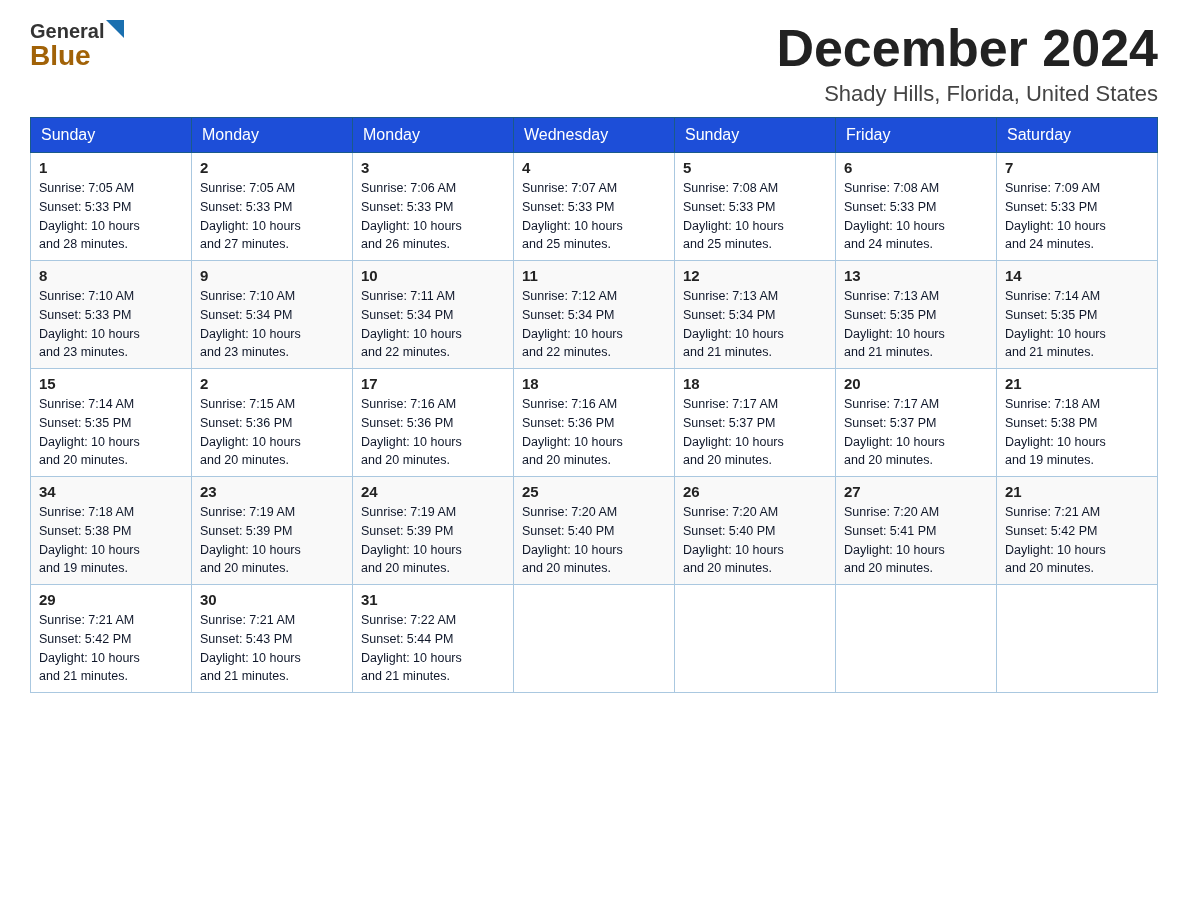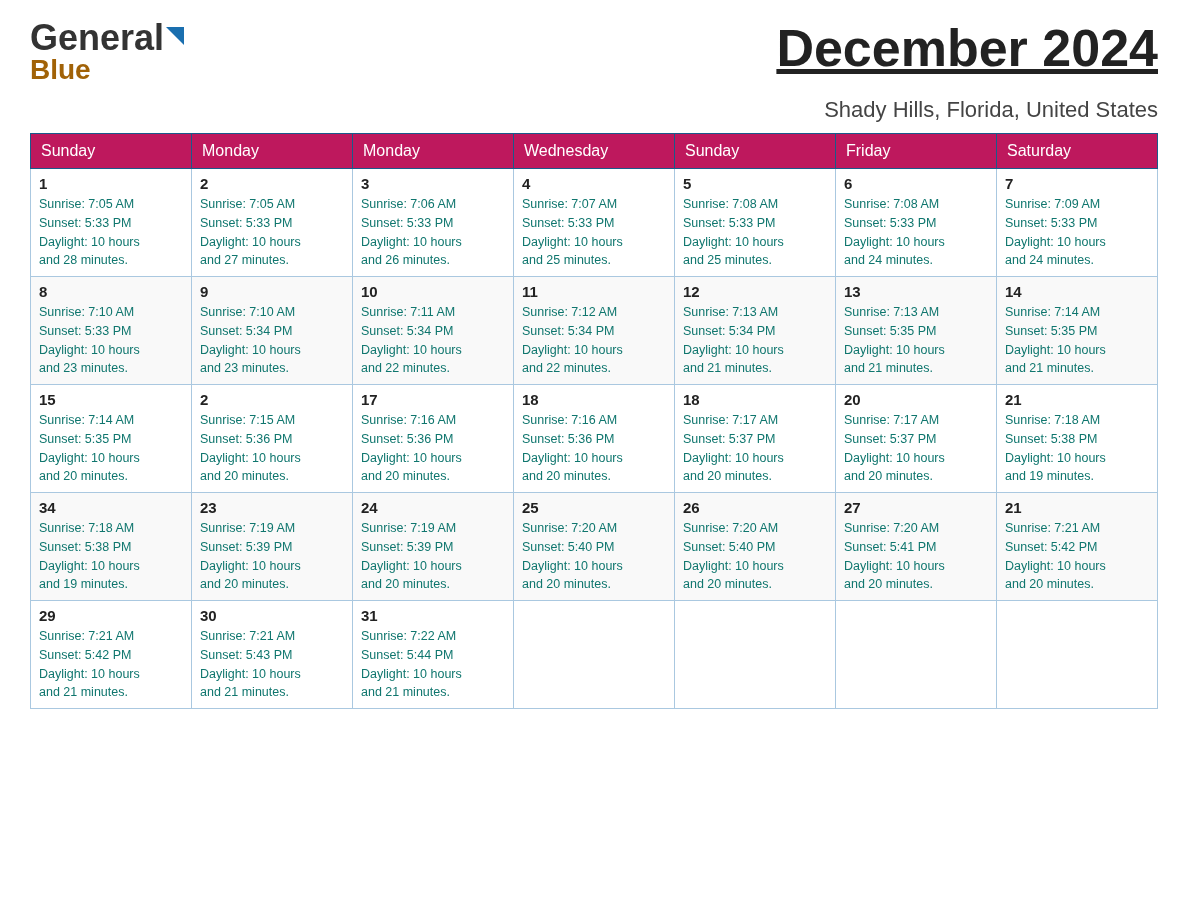--- a/index.html
+++ b/index.html
@@ -15,21 +15,21 @@
       justify-content: space-between;
       align-items: flex-start;
       margin-bottom: 10px;
     }
     .logo {
       display: flex;
       flex-direction: column;
       align-items: flex-start;
     }
     .logo-text-general {
-      font-size: 36px;
+      font-size: 20px;
       font-weight: bold;
       color: #333;
       line-height: 1;
     }
     .logo-text-blue {
       font-size: 28px;
       font-weight: bold;
       color: #a16207;
       line-height: 1;
     }
@@ -38,34 +38,33 @@
       align-items: center;
     }
     .title-block {
       text-align: right;
     }
     .month-title {
       font-size: 52px;
       font-weight: bold;
       color: #222;
       line-height: 1.1;
-      text-decoration: underline;
     }
     .location-title {
       font-size: 22px;
       color: #444;
-      margin-top: 20px;
+      margin-top: 4px;
     }
     .calendar-table {
       width: 100%;
       border-collapse: collapse;
       margin-top: 8px;
     }
     .calendar-table th {
-      background-color: #be185d;
+      background-color: #1d4ed8;
       color: #fff;
       font-size: 16px;
       font-weight: normal;
       padding: 8px 10px;
       text-align: left;
       border: 1px solid #1a5a8a;
     }
     .calendar-table td {
       vertical-align: top;
       padding: 6px 8px;
@@ -81,21 +80,21 @@
     }
     .day-number {
       font-size: 15px;
       font-weight: bold;
       display: block;
       margin-bottom: 3px;
     }
     .day-info {
       font-size: 12.5px;
       line-height: 1.5;
-      color: #0f766e;
+      color: #0f172a;
     }
     .empty-cell {
       background: #fff !important;
     }
   </style>
 </head>
 <body>
 
 <div class="header">
   <div class="logo">

